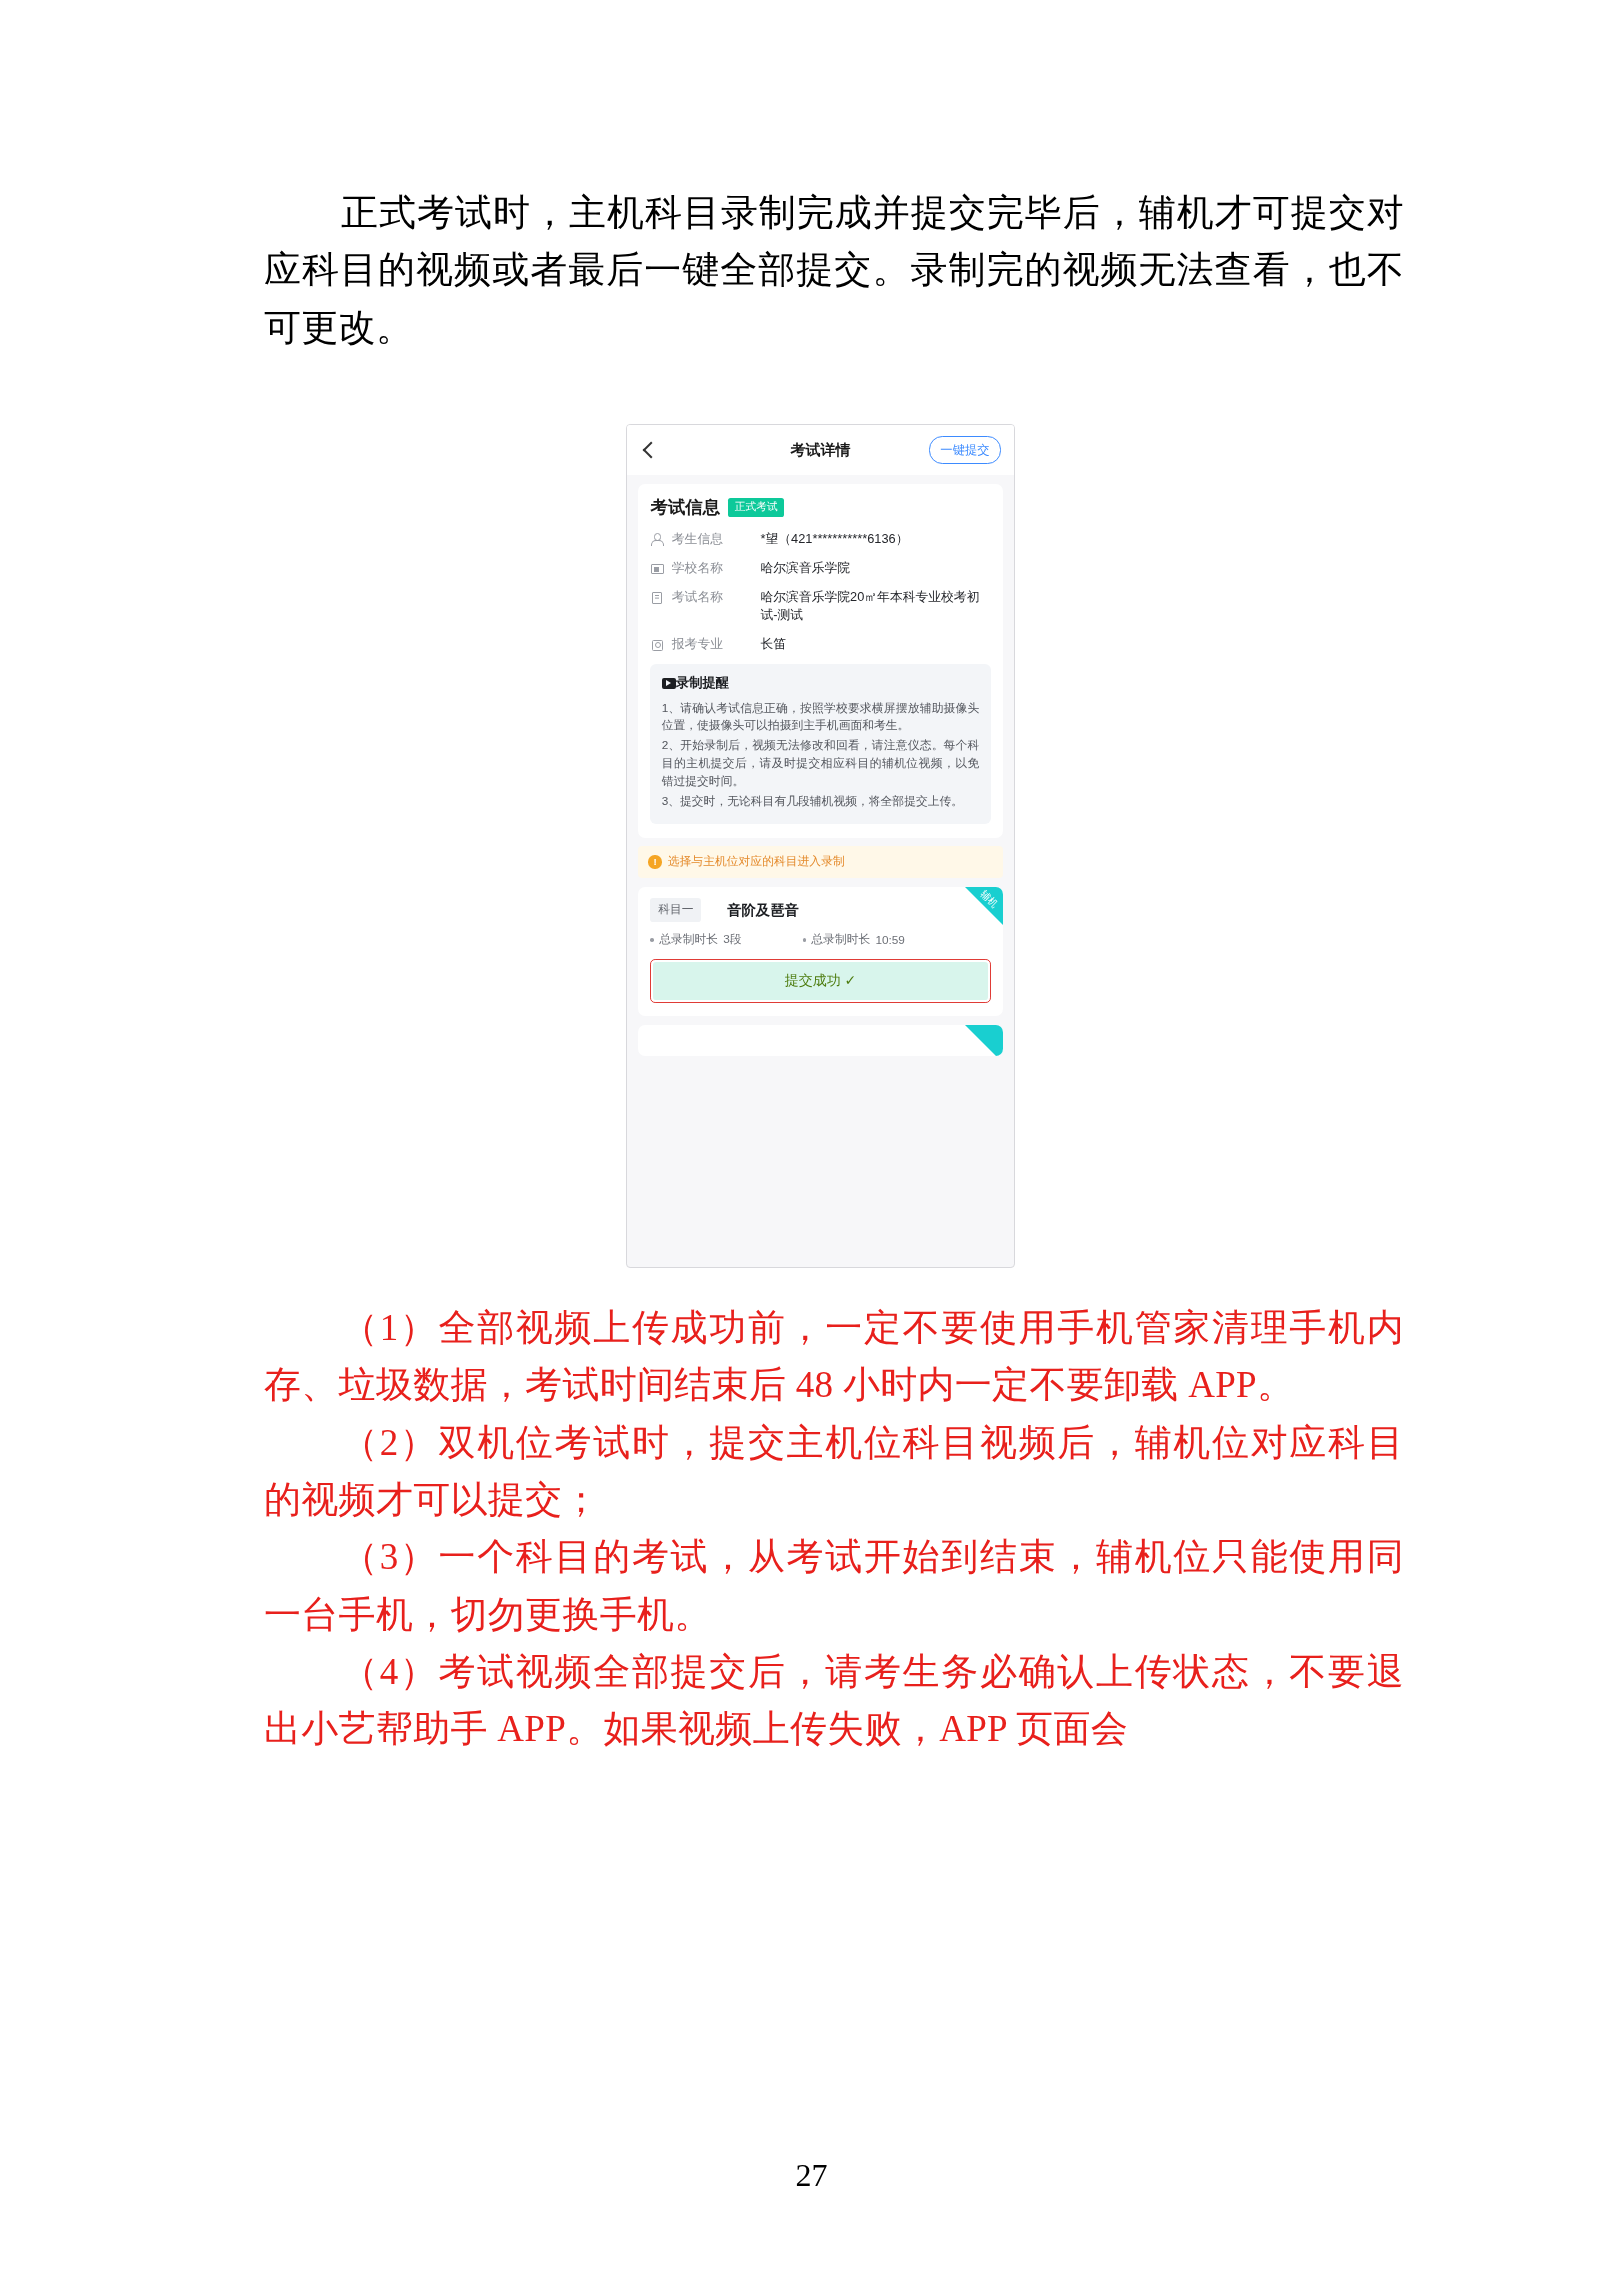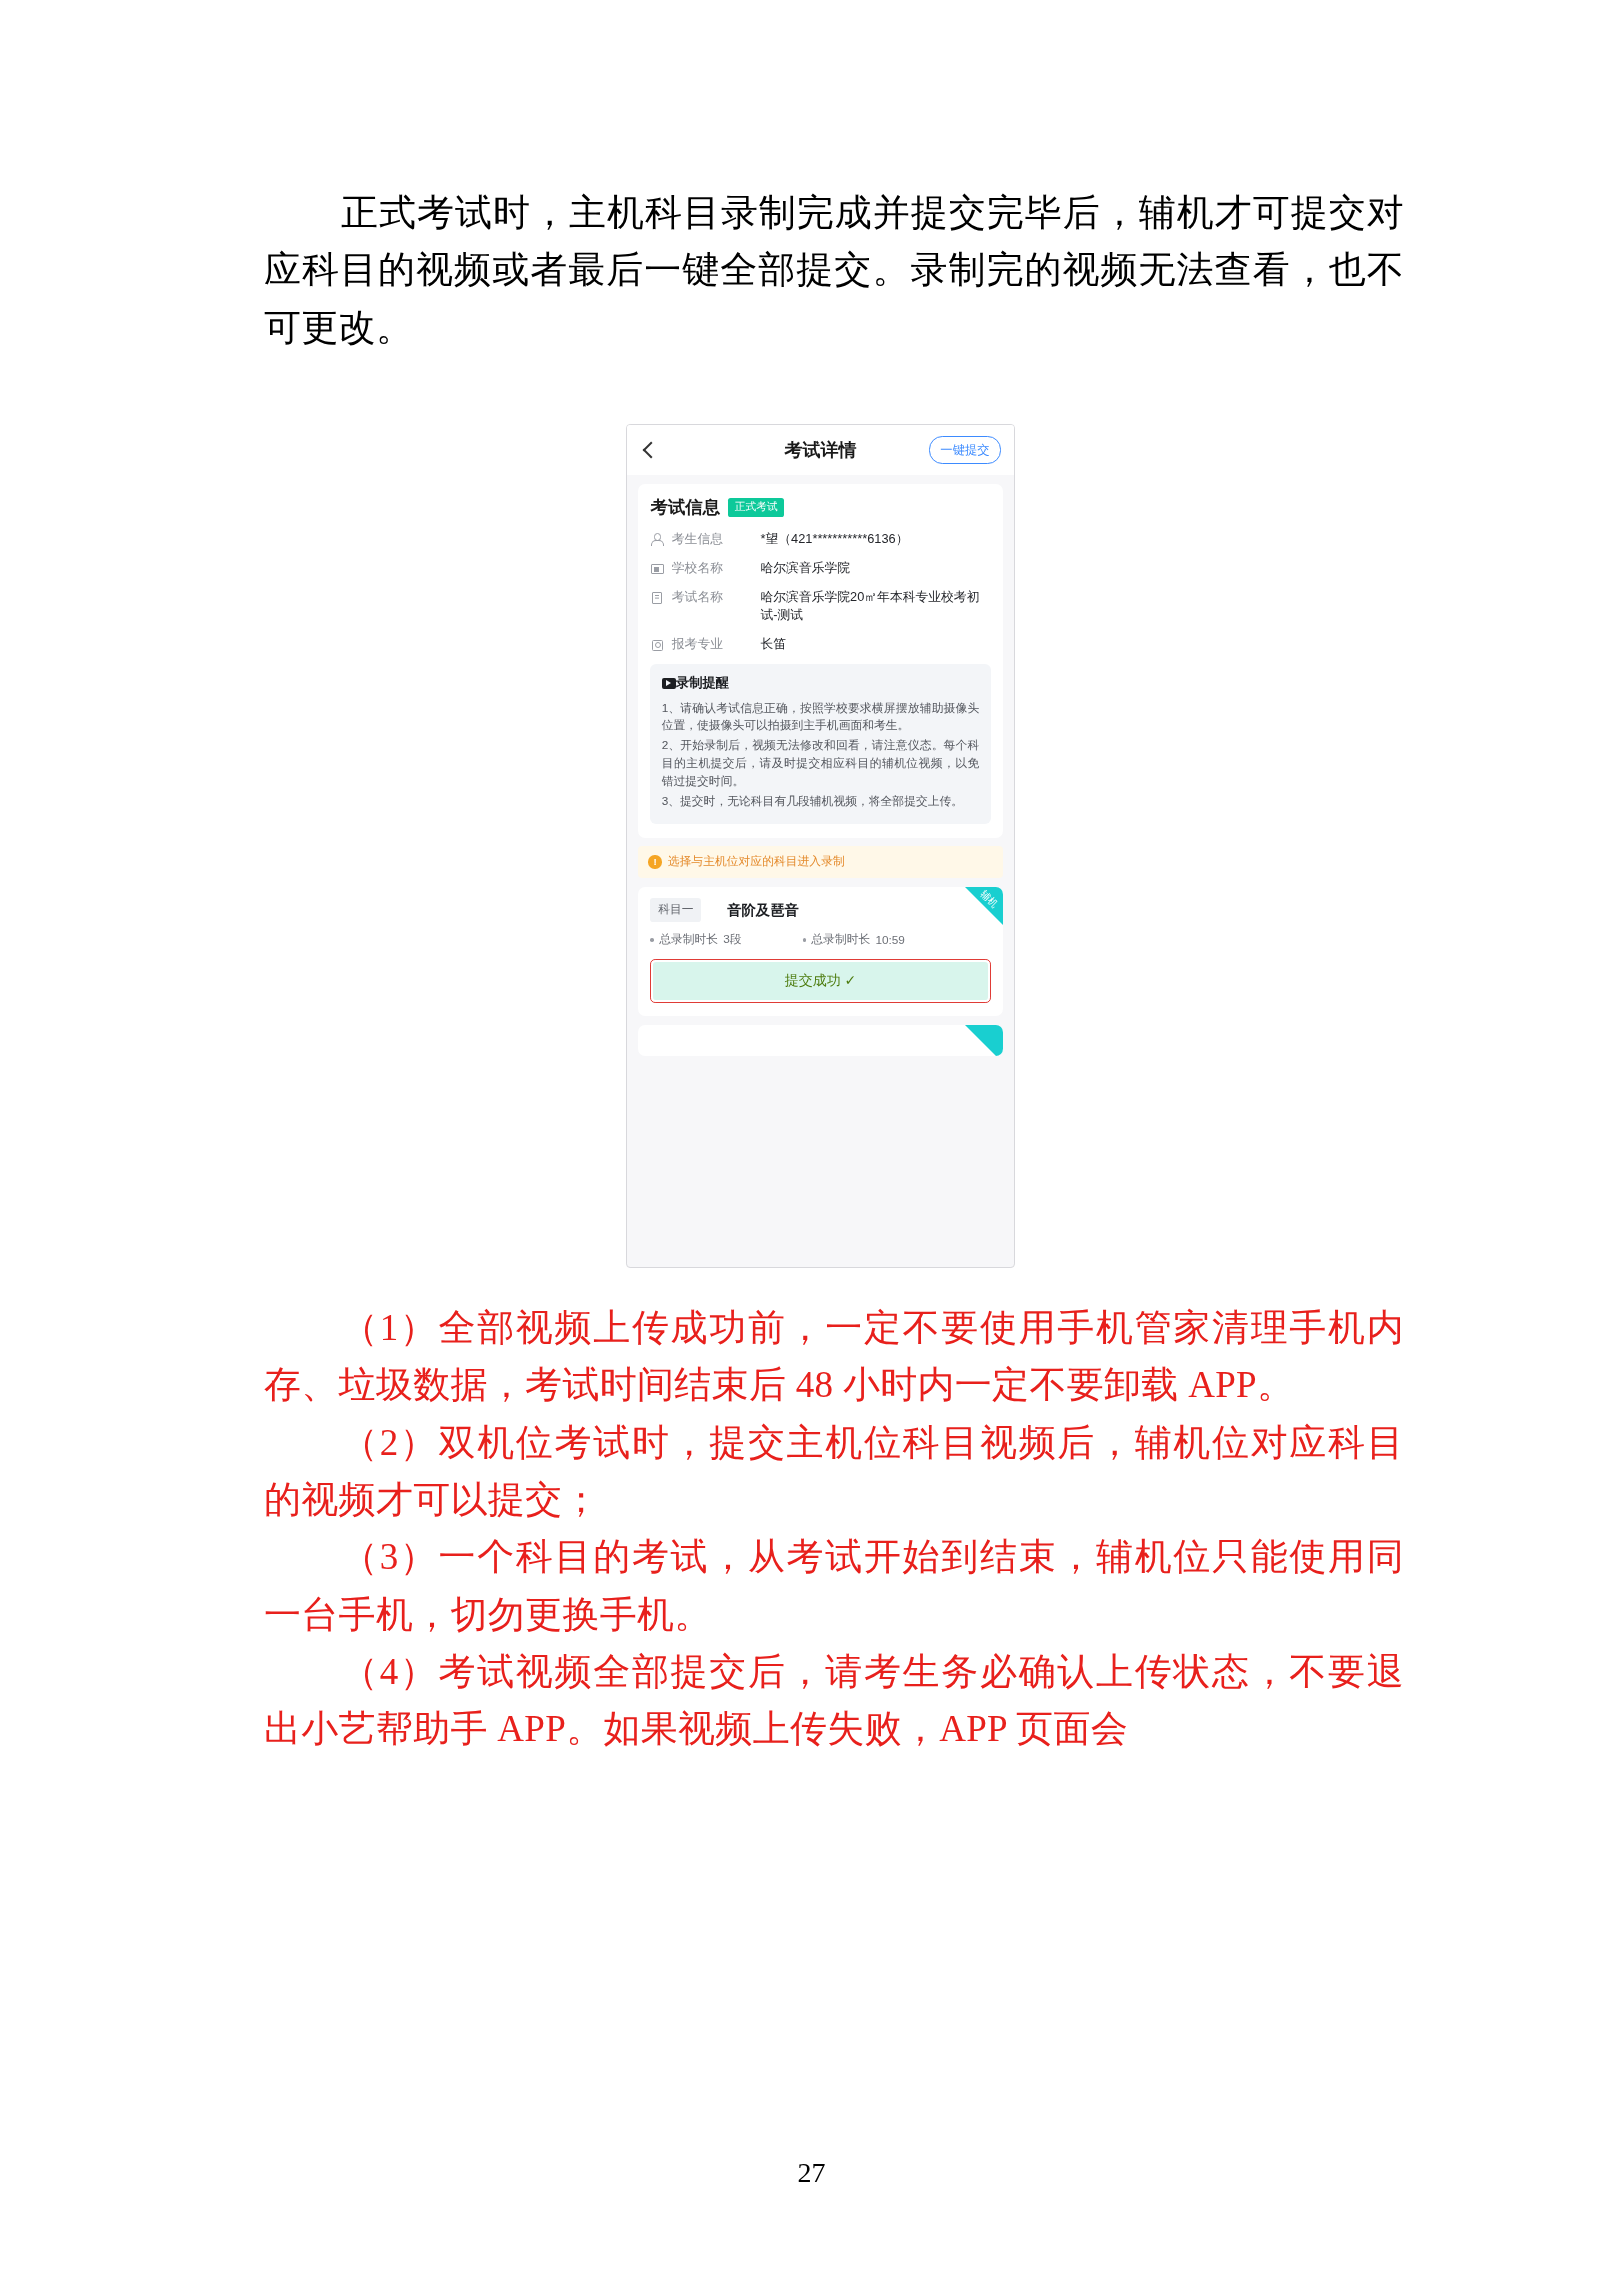--- a/index.html
+++ b/index.html
@@ -80,21 +80,21 @@
     left: 5.1px; top: 3.1px;
     width: 10.2px; height: 10.2px;
     border-left: 2px solid #333;
     border-bottom: 2px solid #333;
     transform: rotate(45deg);
   }
   .ph-title {
     position: absolute;
     left: 0; right: 0;
     text-align: center;
-    font-size: 18px;
+    font-size: 15px;
     font-weight: bold;
     color: #1a1a1a;
   }
   .submit-all-btn {
     margin-left: auto;
     border: 1px solid #3d8bff;
     color: #3d8bff;
     border-radius: 13.3px;
     font-size: 12.3px;
     padding: 4.1px 10.2px;
@@ -344,21 +344,21 @@
     margin: 9.2px 11.2px 0 11.2px;
     height: 31px;
     position: relative;
     overflow: hidden;
   }
   .page-number {
     position: absolute;
     left: 0; right: 0;
     top: 2157px;
     text-align: center;
-    font-size: 28px;
+    font-size: 32px;
     color: #000000;
     font-family: "Liberation Serif", serif;
   }
 </style>
 </head>
 <body>
 
 <div class="page">
 
   <div class="content">

